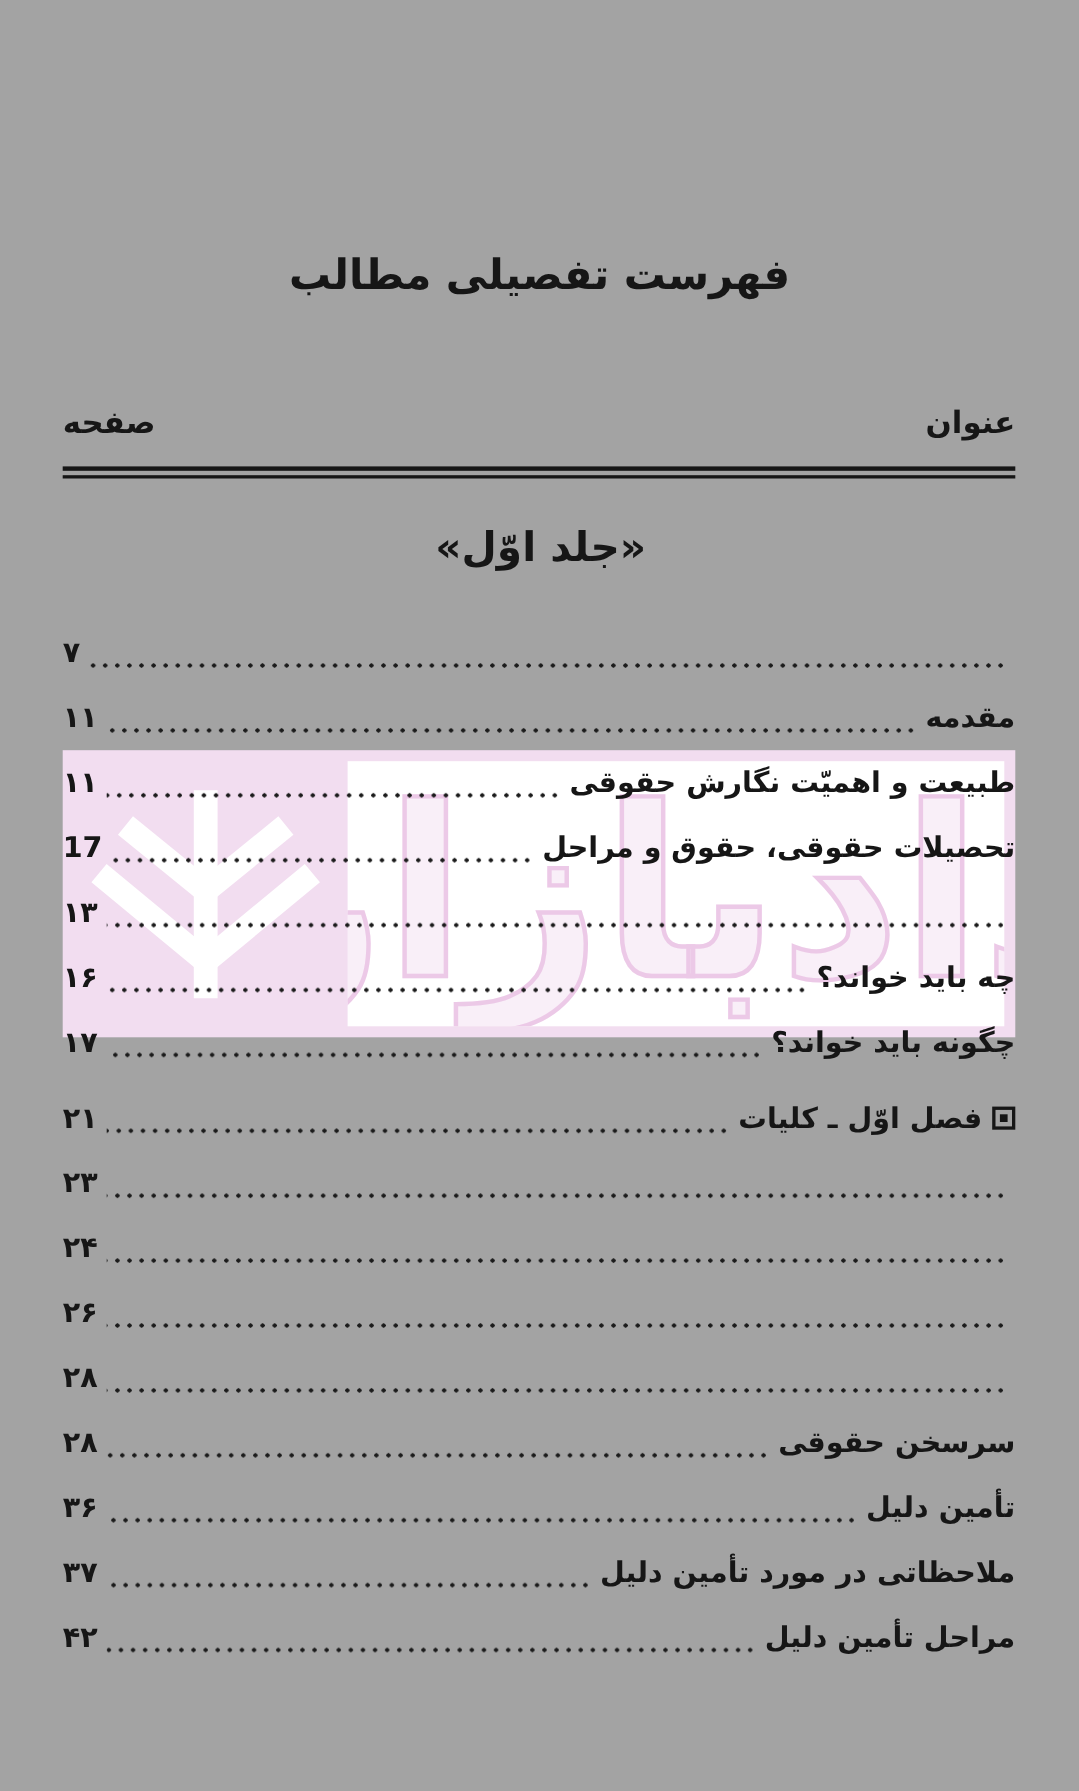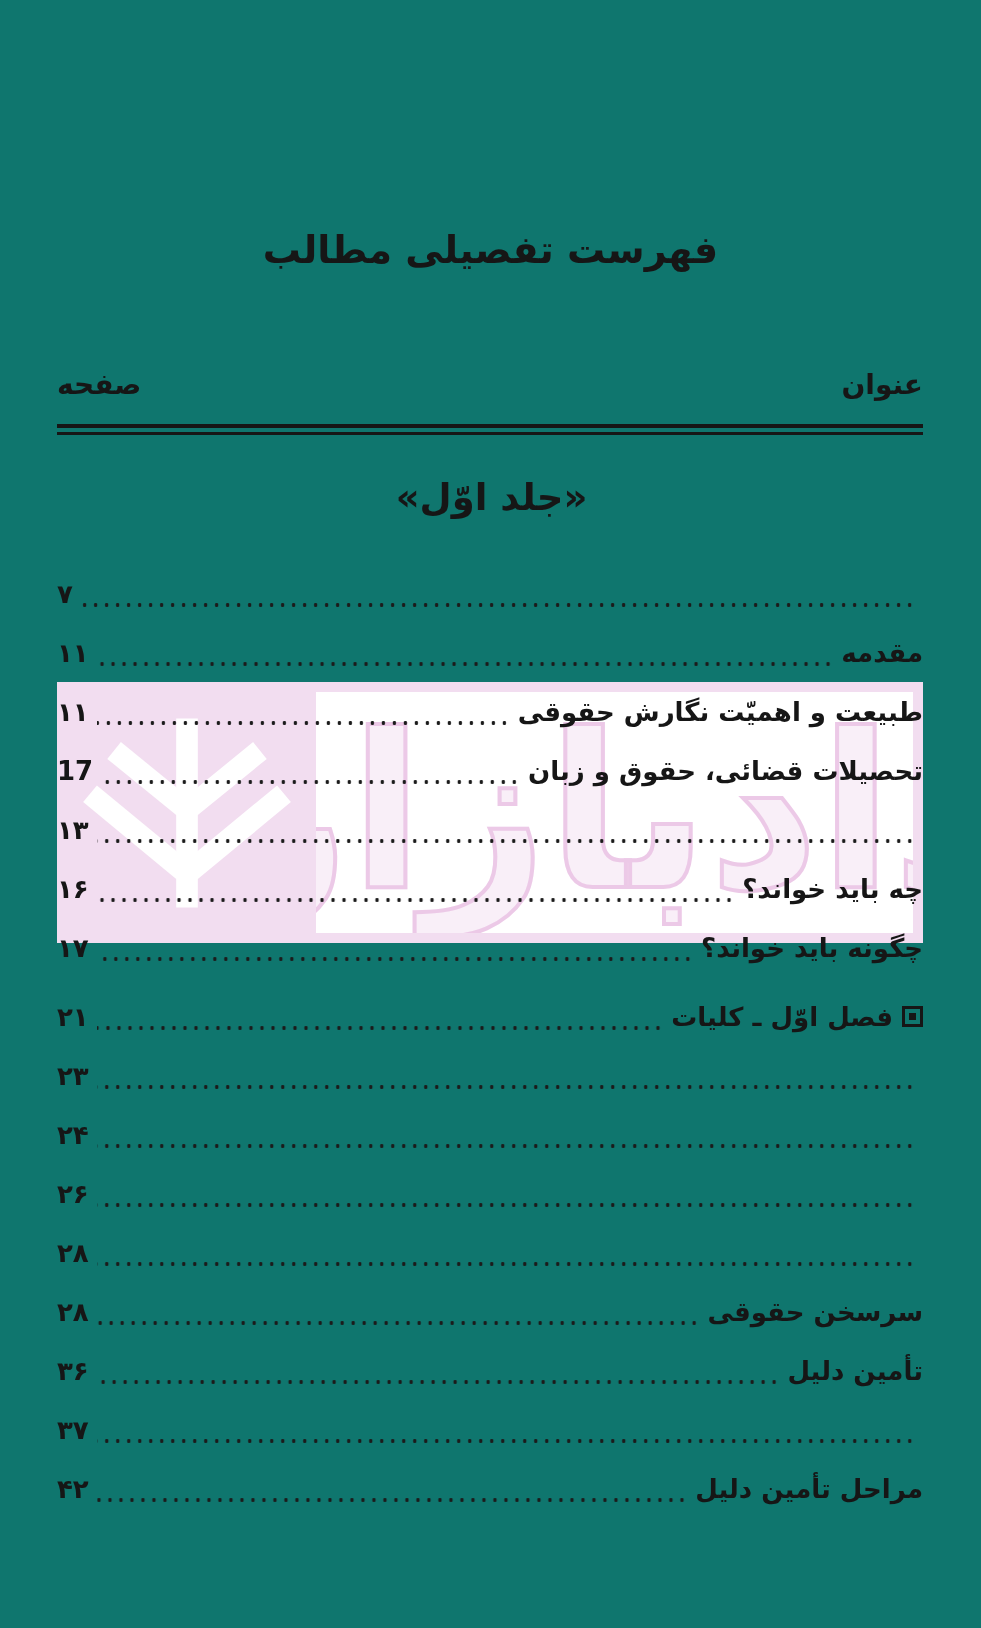--- a/index.html
+++ b/index.html
@@ -1,17 +1,17 @@
 <!DOCTYPE html>
 <html lang="fa"><head>
 <meta charset="utf-8">
 <style>
   html,body{margin:0;padding:0;background:#ffffff;}
   body{width:981px;height:1628px;font-family:"DejaVu Sans",sans-serif;color:#161616;}
-  .page{position:relative;width:981px;height:1628px;background:#0f766e;overflow:hidden;}
+  .page{position:relative;width:981px;height:1628px;background:#a3a3a3;overflow:hidden;}
 
   .doc-title{position:absolute;top:228px;left:0;right:0;text-align:center;
     font-size:38px;font-weight:bold;margin:0;}
 
   .cols-header{position:absolute;top:368px;left:57px;width:866px;
     display:flex;justify-content:space-between;direction:rtl;
     font-size:28px;font-weight:bold;z-index:2;}
 
   .double-rule{position:absolute;top:424px;left:57px;width:866px;height:4px;
     border-top:4px solid #161616;border-bottom:3px solid #161616;z-index:2;}
@@ -91,21 +91,21 @@
     <span class="pagenum">۱۱</span>
   </div>
       <div class="row">
 
     <span class="title">طبیعت و اهمیّت نگارش حقوقی</span>
     <span class="leader"></span>
     <span class="pagenum">۱۱</span>
   </div>
       <div class="row">
 
-    <span class="title">تحصیلات قضائی، حقوق و زبان</span>
+    <span class="title">تحصیلات حقوقی، حقوق و مراحل</span>
     <span class="leader"></span>
     <span class="pagenum">17</span>
   </div>
       <div class="row">
 
     <span class="leader"></span>
     <span class="pagenum">۱۳</span>
   </div>
       <div class="row">
 
@@ -152,20 +152,21 @@
     <span class="pagenum">۲۸</span>
   </div>
       <div class="row">
 
     <span class="title">تأمین دلیل</span>
     <span class="leader"></span>
     <span class="pagenum">۳۶</span>
   </div>
       <div class="row">
 
+    <span class="title">ملاحظاتی در مورد تأمین دلیل</span>
     <span class="leader"></span>
     <span class="pagenum">۳۷</span>
   </div>
       <div class="row">
 
     <span class="title">مراحل تأمین دلیل</span>
     <span class="leader"></span>
     <span class="pagenum">۴۲</span>
   </div>
     </div>

